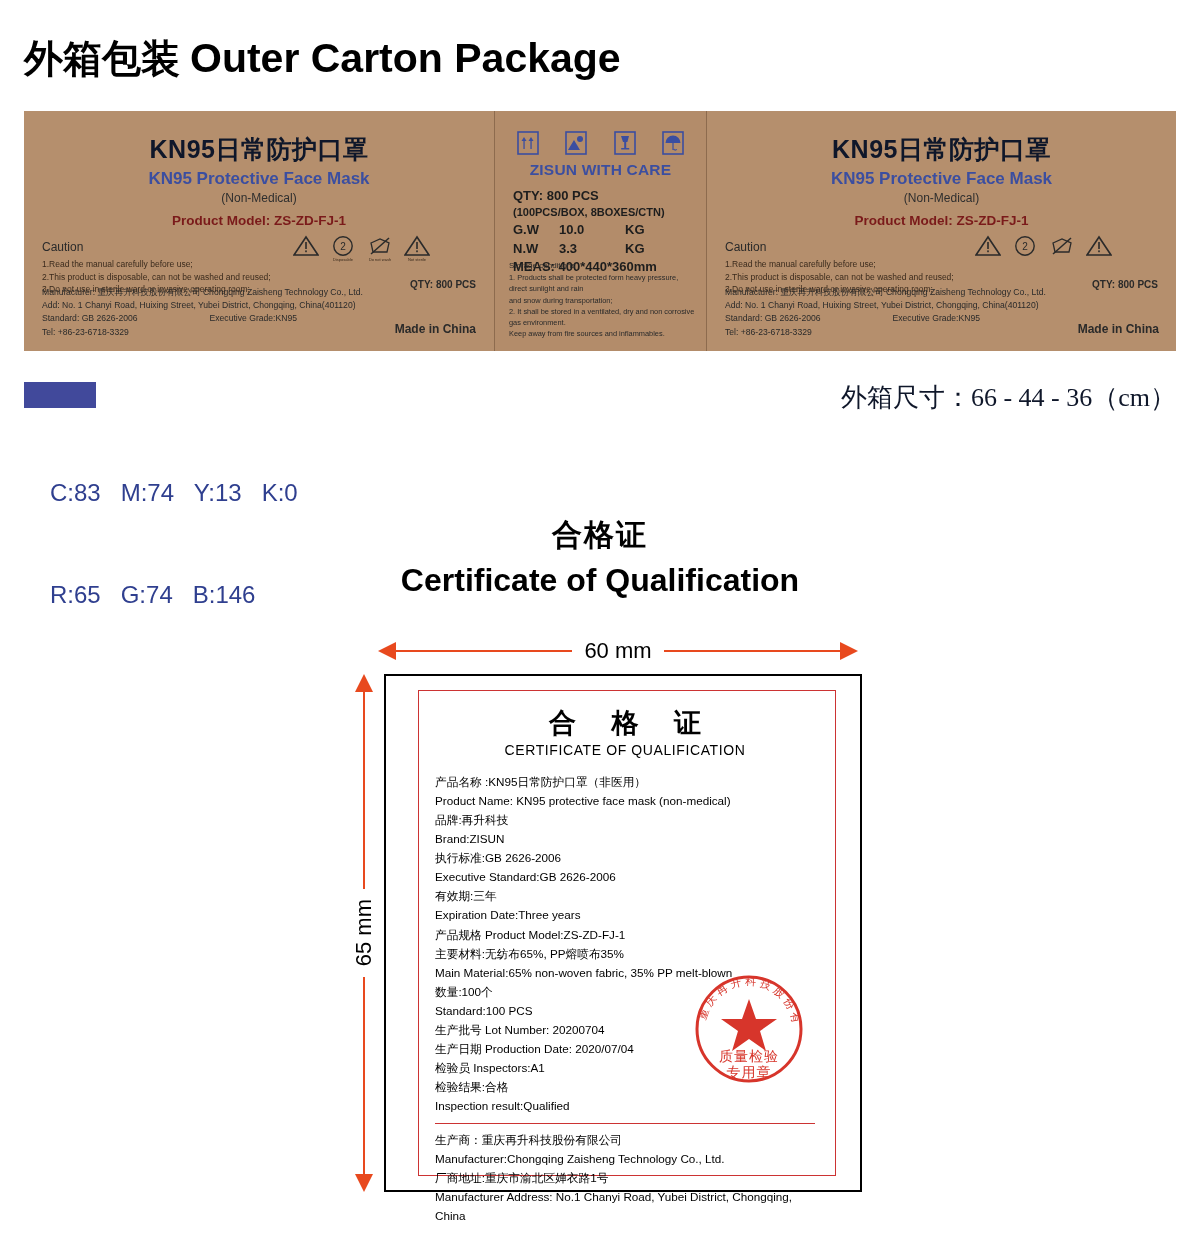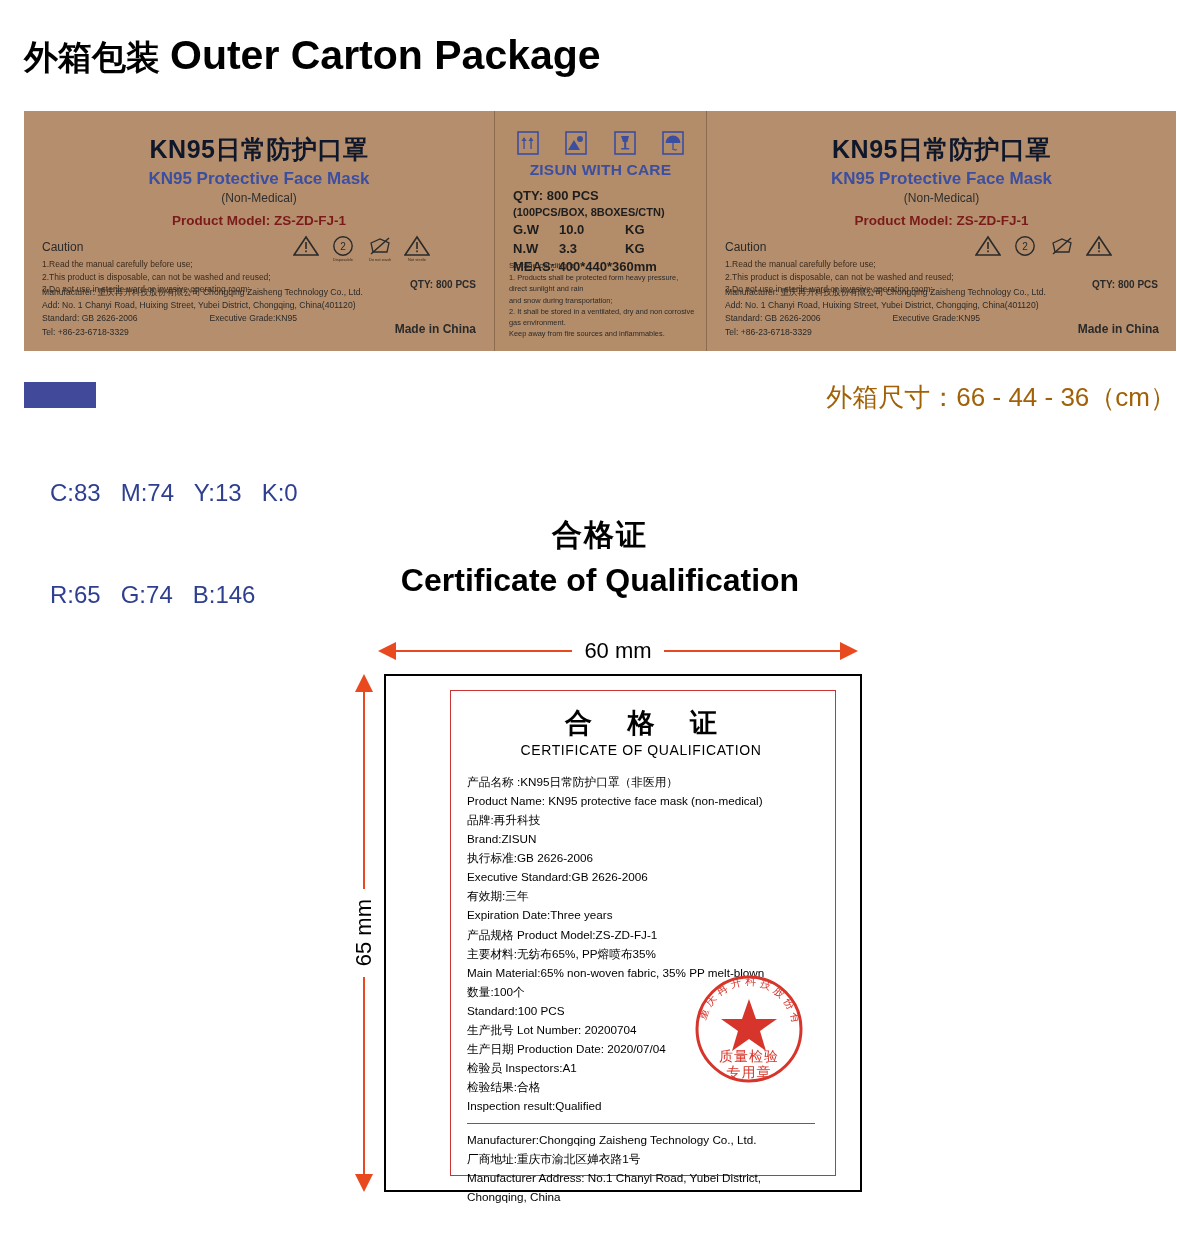--- a/index.html
+++ b/index.html
@@ -19,21 +19,21 @@
   
   .page-title {
     position: absolute;
     left: 24px;
     top: 32px;
     font-size: 41px;
     font-weight: bold;
     letter-spacing: 0px;
     white-space: nowrap;
   }
-  .page-title .cn { font-size: 34px; }
+  .page-title .cn { font-size: 39px; }
   .page-title .en { font-size: 41px; margin-left: 10px; }
 
   
   .carton-strip {
     position: absolute;
     left: 24px;
     top: 111px;
     width: 1152px;
     height: 240px;
     display: flex;
@@ -198,23 +198,24 @@
     margin-left: 26px;
     color: #2f3f8f;
     font-size: 24px;
     line-height: 1.42;
     white-space: pre;
   }
   .carton-size {
     position: absolute;
     right: 24px;
     top: 380px;
-    color: #a16207;
+    color: #0f172a;
     font-size: 26px;
     white-space: nowrap;
+    font-family: Liberation Serif, serif;
   }
 
   
   .cert-heading {
     position: absolute;
     top: 515px;
     left: 0;
     width: 1200px;
     text-align: center;
   }
@@ -305,21 +306,20 @@
   }
   .cert-inner {
     position: absolute;
     left: 32px;
     top: 14px;
     right: 24px;
     bottom: 14px;
     border: 1.5px solid #c33;
     box-sizing: border-box;
     padding: 14px 20px 10px 16px;
-    margin-left: 32px;
   }
   .cert-t-cn {
     text-align: center;
     font-size: 27px;
     font-weight: bold;
     letter-spacing: 14px;
     text-indent: 14px;
   }
   .cert-t-en {
     text-align: center;
@@ -589,20 +589,21 @@
         <div>生产批号 Lot Number: 20200704</div>
         <div>生产日期 Production Date: 2020/07/04</div>
         <div>检验员 Inspectors:A1</div>
         <div>检验结果:合格</div>
         <div>Inspection result:Qualified</div>
       </div>
 
       <div class="cert-sep"></div>
 
       <div class="cert-foot">
+        <div>生产商：重庆再升科技股份有限公司</div>
         <div>Manufacturer:Chongqing Zaisheng Technology Co., Ltd.</div>
         <div>厂商地址:重庆市渝北区婵衣路1号</div>
         <div>Manufacturer Address: No.1 Chanyi Road, Yubei District, Chongqing, China</div>
       </div>
 
       <div class="stamp">
         <svg width="120" height="120" viewBox="0 0 120 120">
           <defs>
             <path id="arcpath" d="M 60,60 m -44,0 a 44,44 0 1,1 88,0" fill="none"></path>
           </defs>

